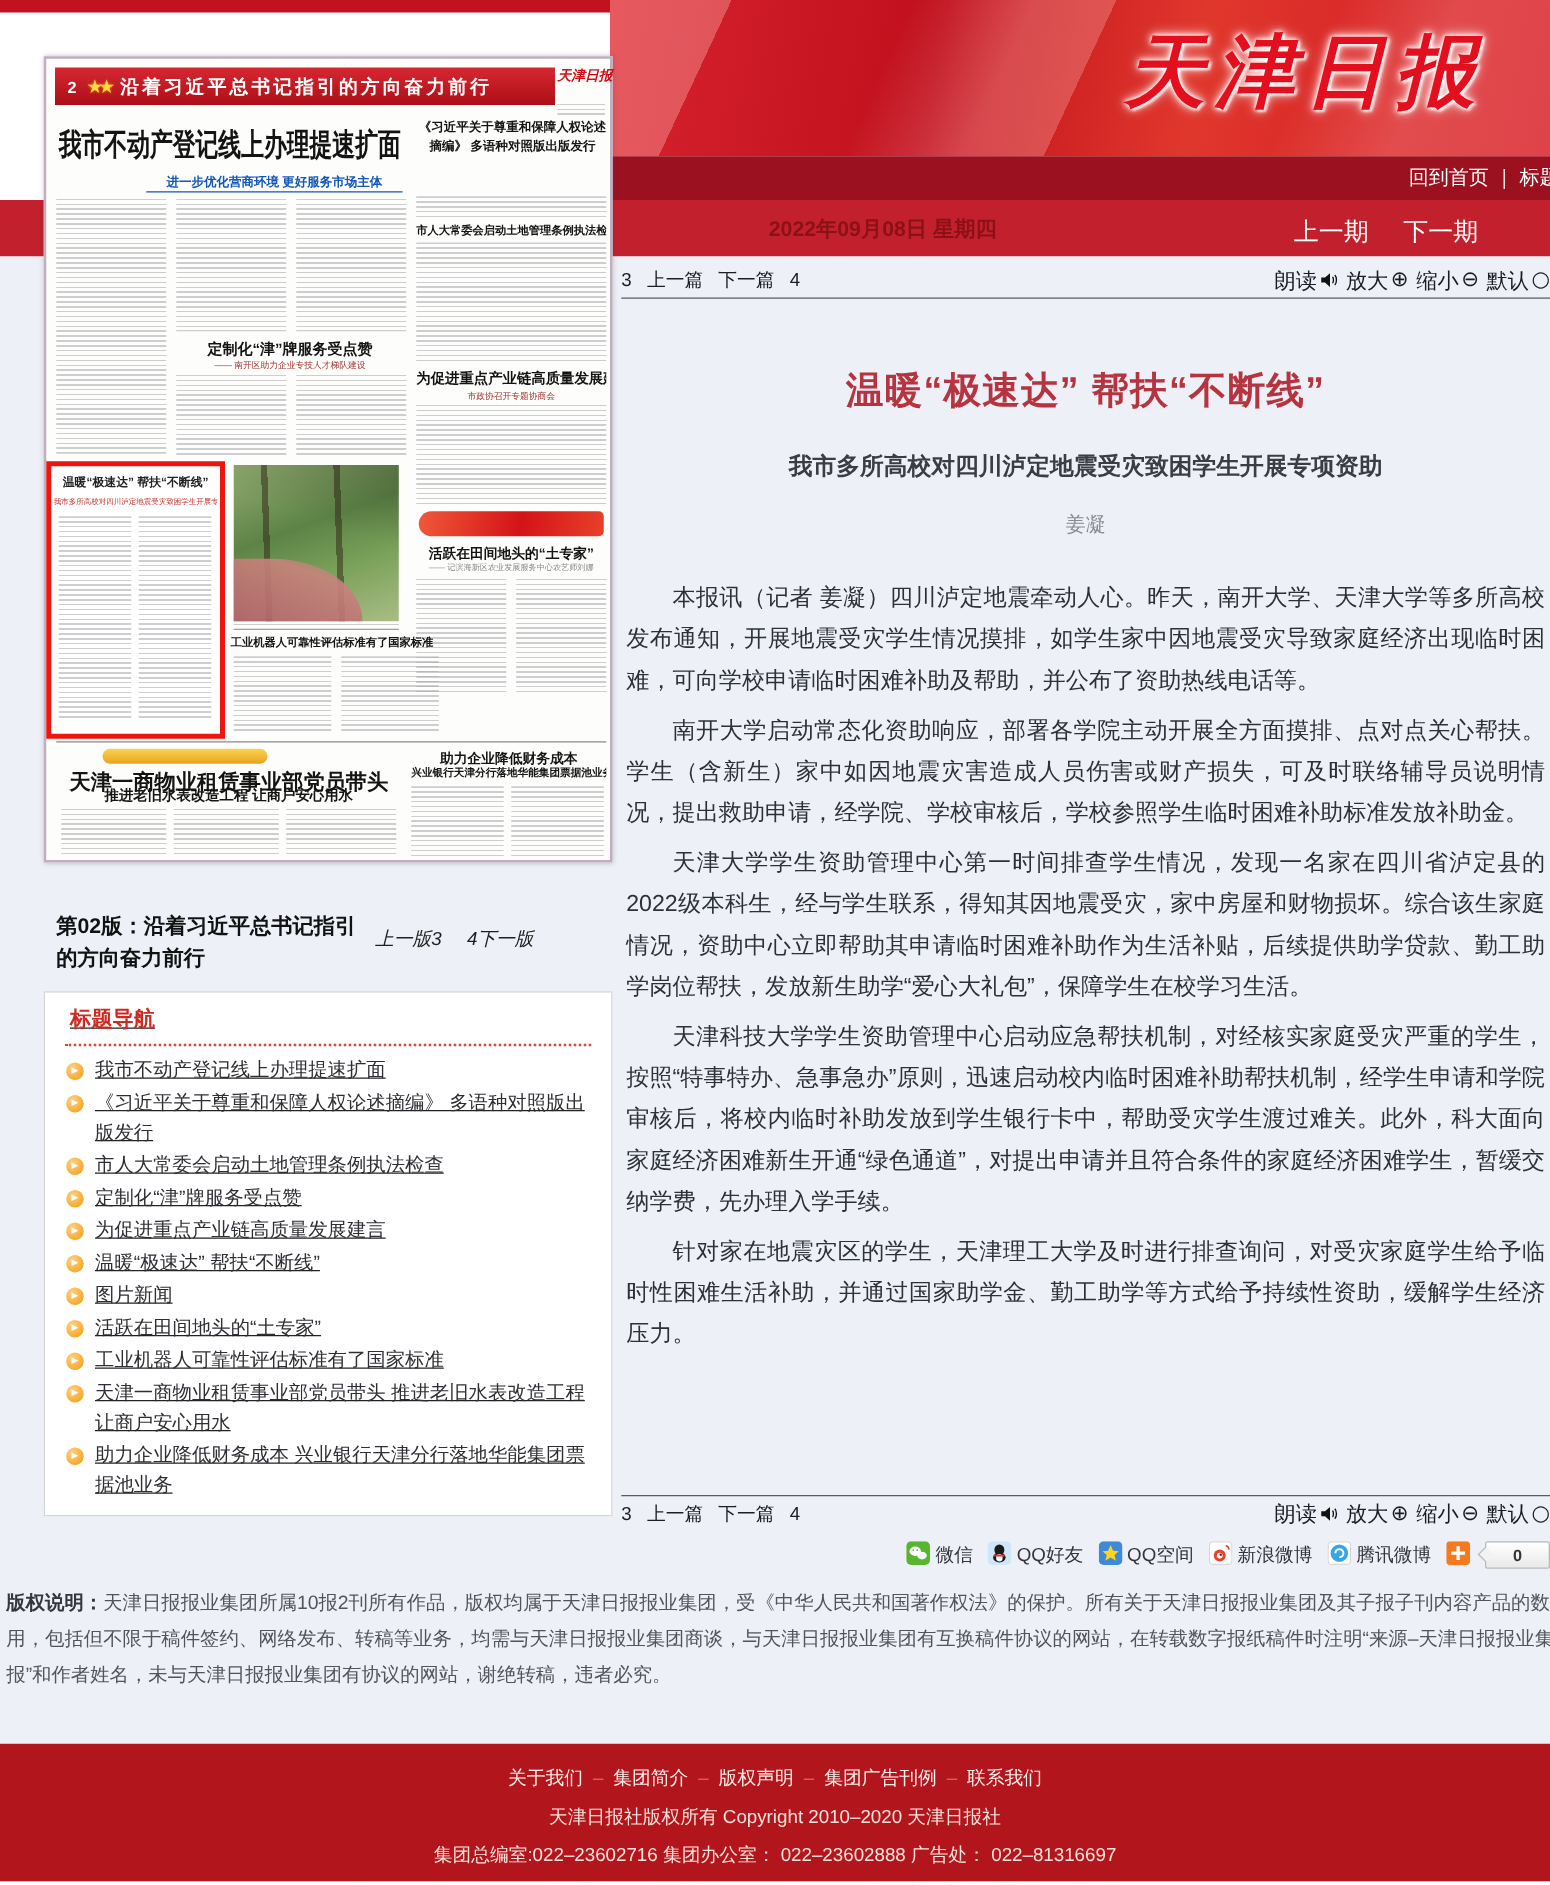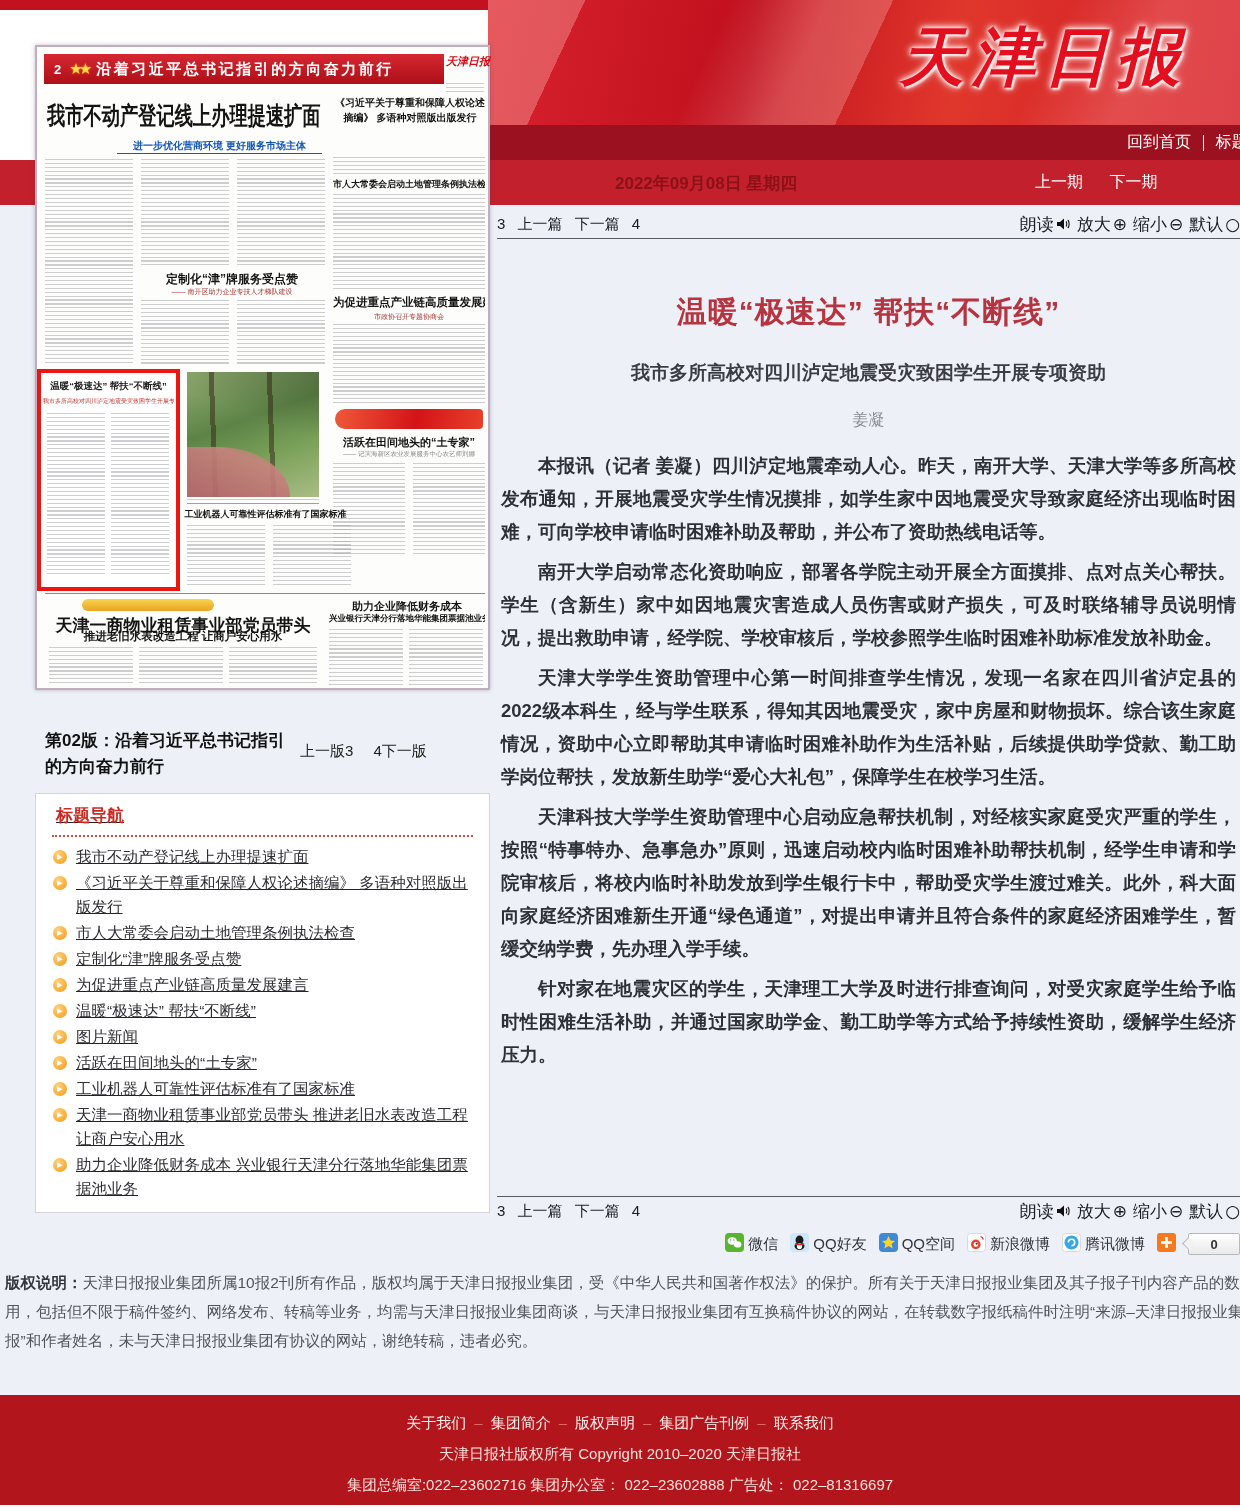--- a/index.html
+++ b/index.html
@@ -24,21 +24,21 @@
     position:absolute;right:52px;top:14px;
     font-family:"Liberation Serif","DejaVu Serif",serif;
     font-style:italic;font-weight:bold;
     font-size:64px;letter-spacing:8px;color:#e30f1e;white-space:nowrap;
     text-shadow:0 0 3px #fff,0 0 6px #fff,0 0 10px rgba(255,255,255,.9),2px 2px 2px rgba(255,255,255,.7);
   }
   #navbar{left:488px;top:125px;width:752px;height:35px;background:#9c1120;}
   #navlinks{position:absolute;left:639px;top:7px;color:#fff;font-size:16px;white-space:nowrap;}
   #datebar{left:0;top:160px;width:1240px;height:45px;background:#c2202c;z-index:1;}
   #issue-date{position:absolute;left:615px;top:12px;font-size:17px;font-weight:bold;color:#8c1116;white-space:nowrap;}
-  .issue-nav{position:absolute;left:1035px;top:12px;font-size:16px;color:#fff;}
+  .issue-nav{position:absolute;left:1035px;top:12px;font-size:20px;color:#fff;}
   .issue-nav a{margin-right:22px;color:#fff;}
 
   
   #content-bg{left:0;top:205px;width:1240px;height:1190px;background:#edf1f7;}
 
   
   #thumb{
     left:35px;top:45px;width:455px;height:645px;background:#fdfdfc;
     border:2px solid #c0aec0;box-sizing:border-box;z-index:5;
     box-shadow:0 0 4px rgba(90,60,90,.35);
@@ -87,21 +87,21 @@
   }
   .strip-gold{
     left:45px;top:552px;width:132px;height:12px;border-radius:6px;
     background:linear-gradient(#f8d44f,#e9a321);
   }
   .divider{left:8px;top:546px;width:440px;height:0;border-top:1.5px solid #8a8a8a;}
 
   
   #page-caption{left:45px;top:728px;width:250px;font-size:17px;font-weight:bold;color:#121212;line-height:26px;}
   #pagenav{left:300px;top:742px;font-size:15px;color:#1e1e1e;}
-  #pagenav a{margin-right:16px;}
+  #pagenav a{margin-right:16px;font-style:italic;}
   #titlenav{
     left:35px;top:793px;width:455px;height:420px;box-sizing:border-box;
     background:#ffffff;border:1px solid #d4d4da;overflow:hidden;padding:10px 16px 0 16px;text-decoration:underline;
   }
   #titlenav h2{margin:0 0 8px 4px;font-size:17px;color:#cc2a22;font-weight:bold;}
   #titlenav .rule{border-bottom:2px dotted #cf4a3c;margin-bottom:8px;}
   #titlenav ul{list-style:none;margin:0;padding:0;}
   #titlenav li{
     position:relative;padding-left:24px;font-size:15.5px;line-height:24px;
     color:#2e2e34;margin:2px 0;cursor:pointer;
@@ -119,21 +119,21 @@
   .tleft span,.tleft a{margin-right:8px;}
   .tright{display:flex;align-items:center;font-size:17px;}
   .tright a{display:inline-flex;align-items:center;margin-left:6px;}
   .tright .sym{font-family:"DejaVu Sans",sans-serif;font-size:17px;margin-left:2px;}
   .spk{display:inline-flex;margin-left:1px;}
 
   #article{left:497px;top:240px;width:743px;}
   #article h1{margin:52px 0 0 0;text-align:center;font-size:30px;letter-spacing:1px;color:#b5343f;font-weight:bold;}
   #article h2{margin:27px 0 0 0;text-align:center;font-size:19px;color:#3c3c44;font-weight:bold;}
   #article .author{margin-top:24px;text-align:center;font-size:16px;color:#8a8a92;}
-  #article .body{margin-top:18px;font-weight:bold;}
+  #article .body{margin-top:30px;}
   #article p{
     margin:0 4px 7px 4px;font-size:18.5px;line-height:33px;color:#2e3037;
     text-indent:2em;text-align:justify;
   }
 
   
   #share{
     left:497px;top:1228px;width:743px;height:32px;
     display:flex;justify-content:flex-end;align-items:center;gap:12px;
     font-size:15px;color:#33343a;

